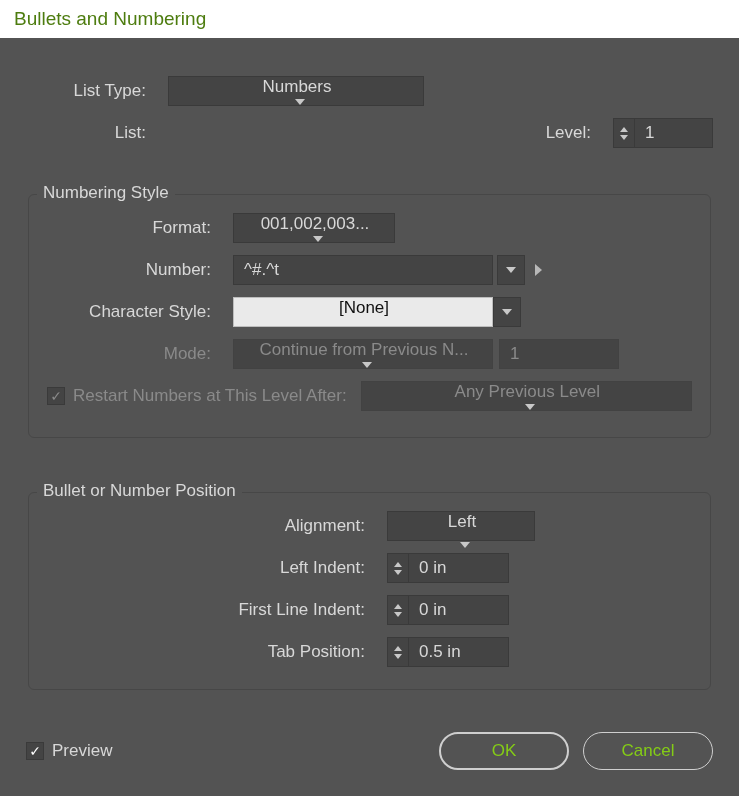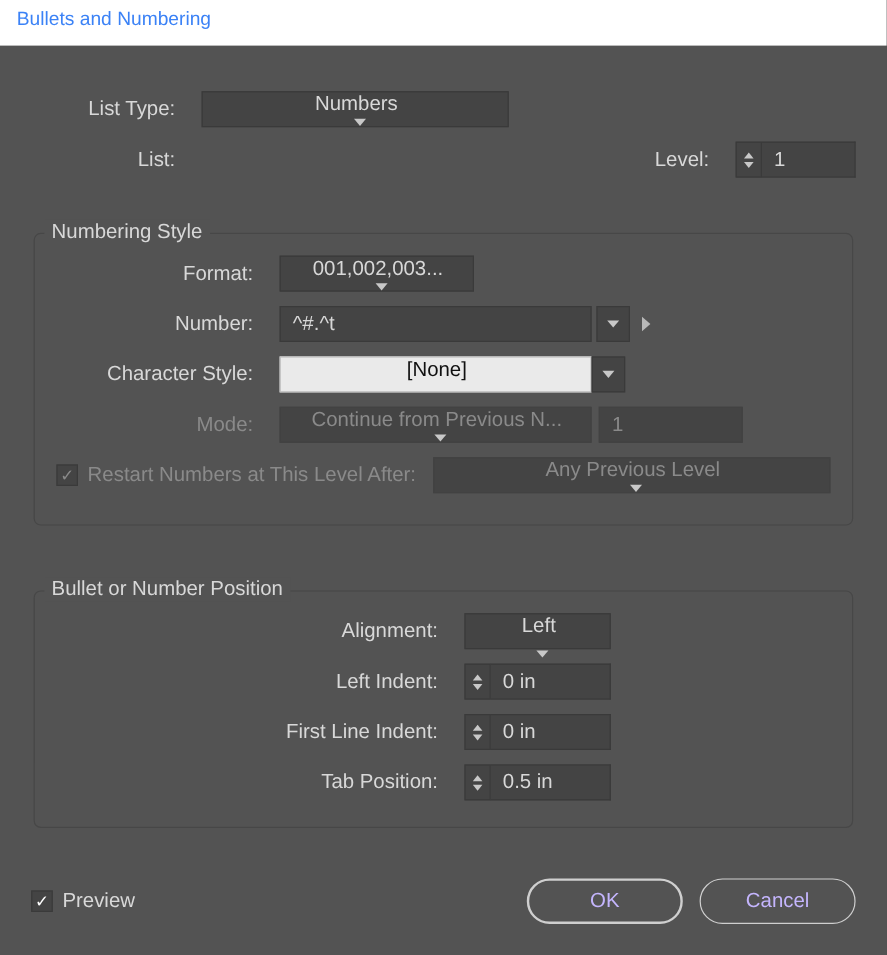--- a/index.html
+++ b/index.html
@@ -7,24 +7,24 @@
       width: 739px;
       height: 796px;
       background: #535353;
       font-family: "Segoe UI", Arial, sans-serif;
       font-size: 17px;
       color: #d8d8d8;
       overflow: hidden;
     }
     .titlebar {
       background: #fff;
-      color: #3b82f6;
+      color: #4d7c0f;
       height: 38px;
       padding: 8px 14px;
-      font-size: 16px;
+      font-size: 19px;
       font-weight: 400;
     }
     .content {
       padding: 38px 26px 20px 26px;
     }
     .row {
       display: flex;
       align-items: center;
       margin-bottom: 12px;
     }
@@ -143,21 +143,21 @@
       bottom: 0; left:0; right:0;
       padding: 18px 26px 26px 26px;
       display: flex;
       align-items: center;
     }
     .btn {
       height: 38px;
       border-radius: 19px;
       border: 1.5px solid #cfcfcf;
       background: transparent;
-      color: #c4b5fd;
+      color: #84cc16;
       display:flex; align-items:center; justify-content:center;
       cursor: default;
       font-size: 17px;
     }
     .btn.primary { border-width: 2.5px; width: 130px; }
     .btn.secondary { border-width: 1.5px; width: 130px; margin-left: 14px; }
   </style>
 </head>
 <body>
 
@@ -237,21 +237,21 @@
         <span class="chev"></span>
       </div>
     </div>
   </div>
 
   <div class="fieldset" style="margin-top:54px;">
     <div class="legend">Bullet or Number Position</div>
 
     <div class="row">
       <div class="label-right" style="width:340px;">Alignment:</div>
-      <div class="select" style="width:122px;gap:10px;">
+      <div class="select" style="width:148px;gap:10px;">
         <span>Left</span>
         <span class="chev"></span>
       </div>
     </div>
 
     <div class="row">
       <div class="label-right" style="width:340px;">Left Indent:</div>
       <div class="spinner">
         <div class="spin-btns">
           <div class="spin-up"></div>

